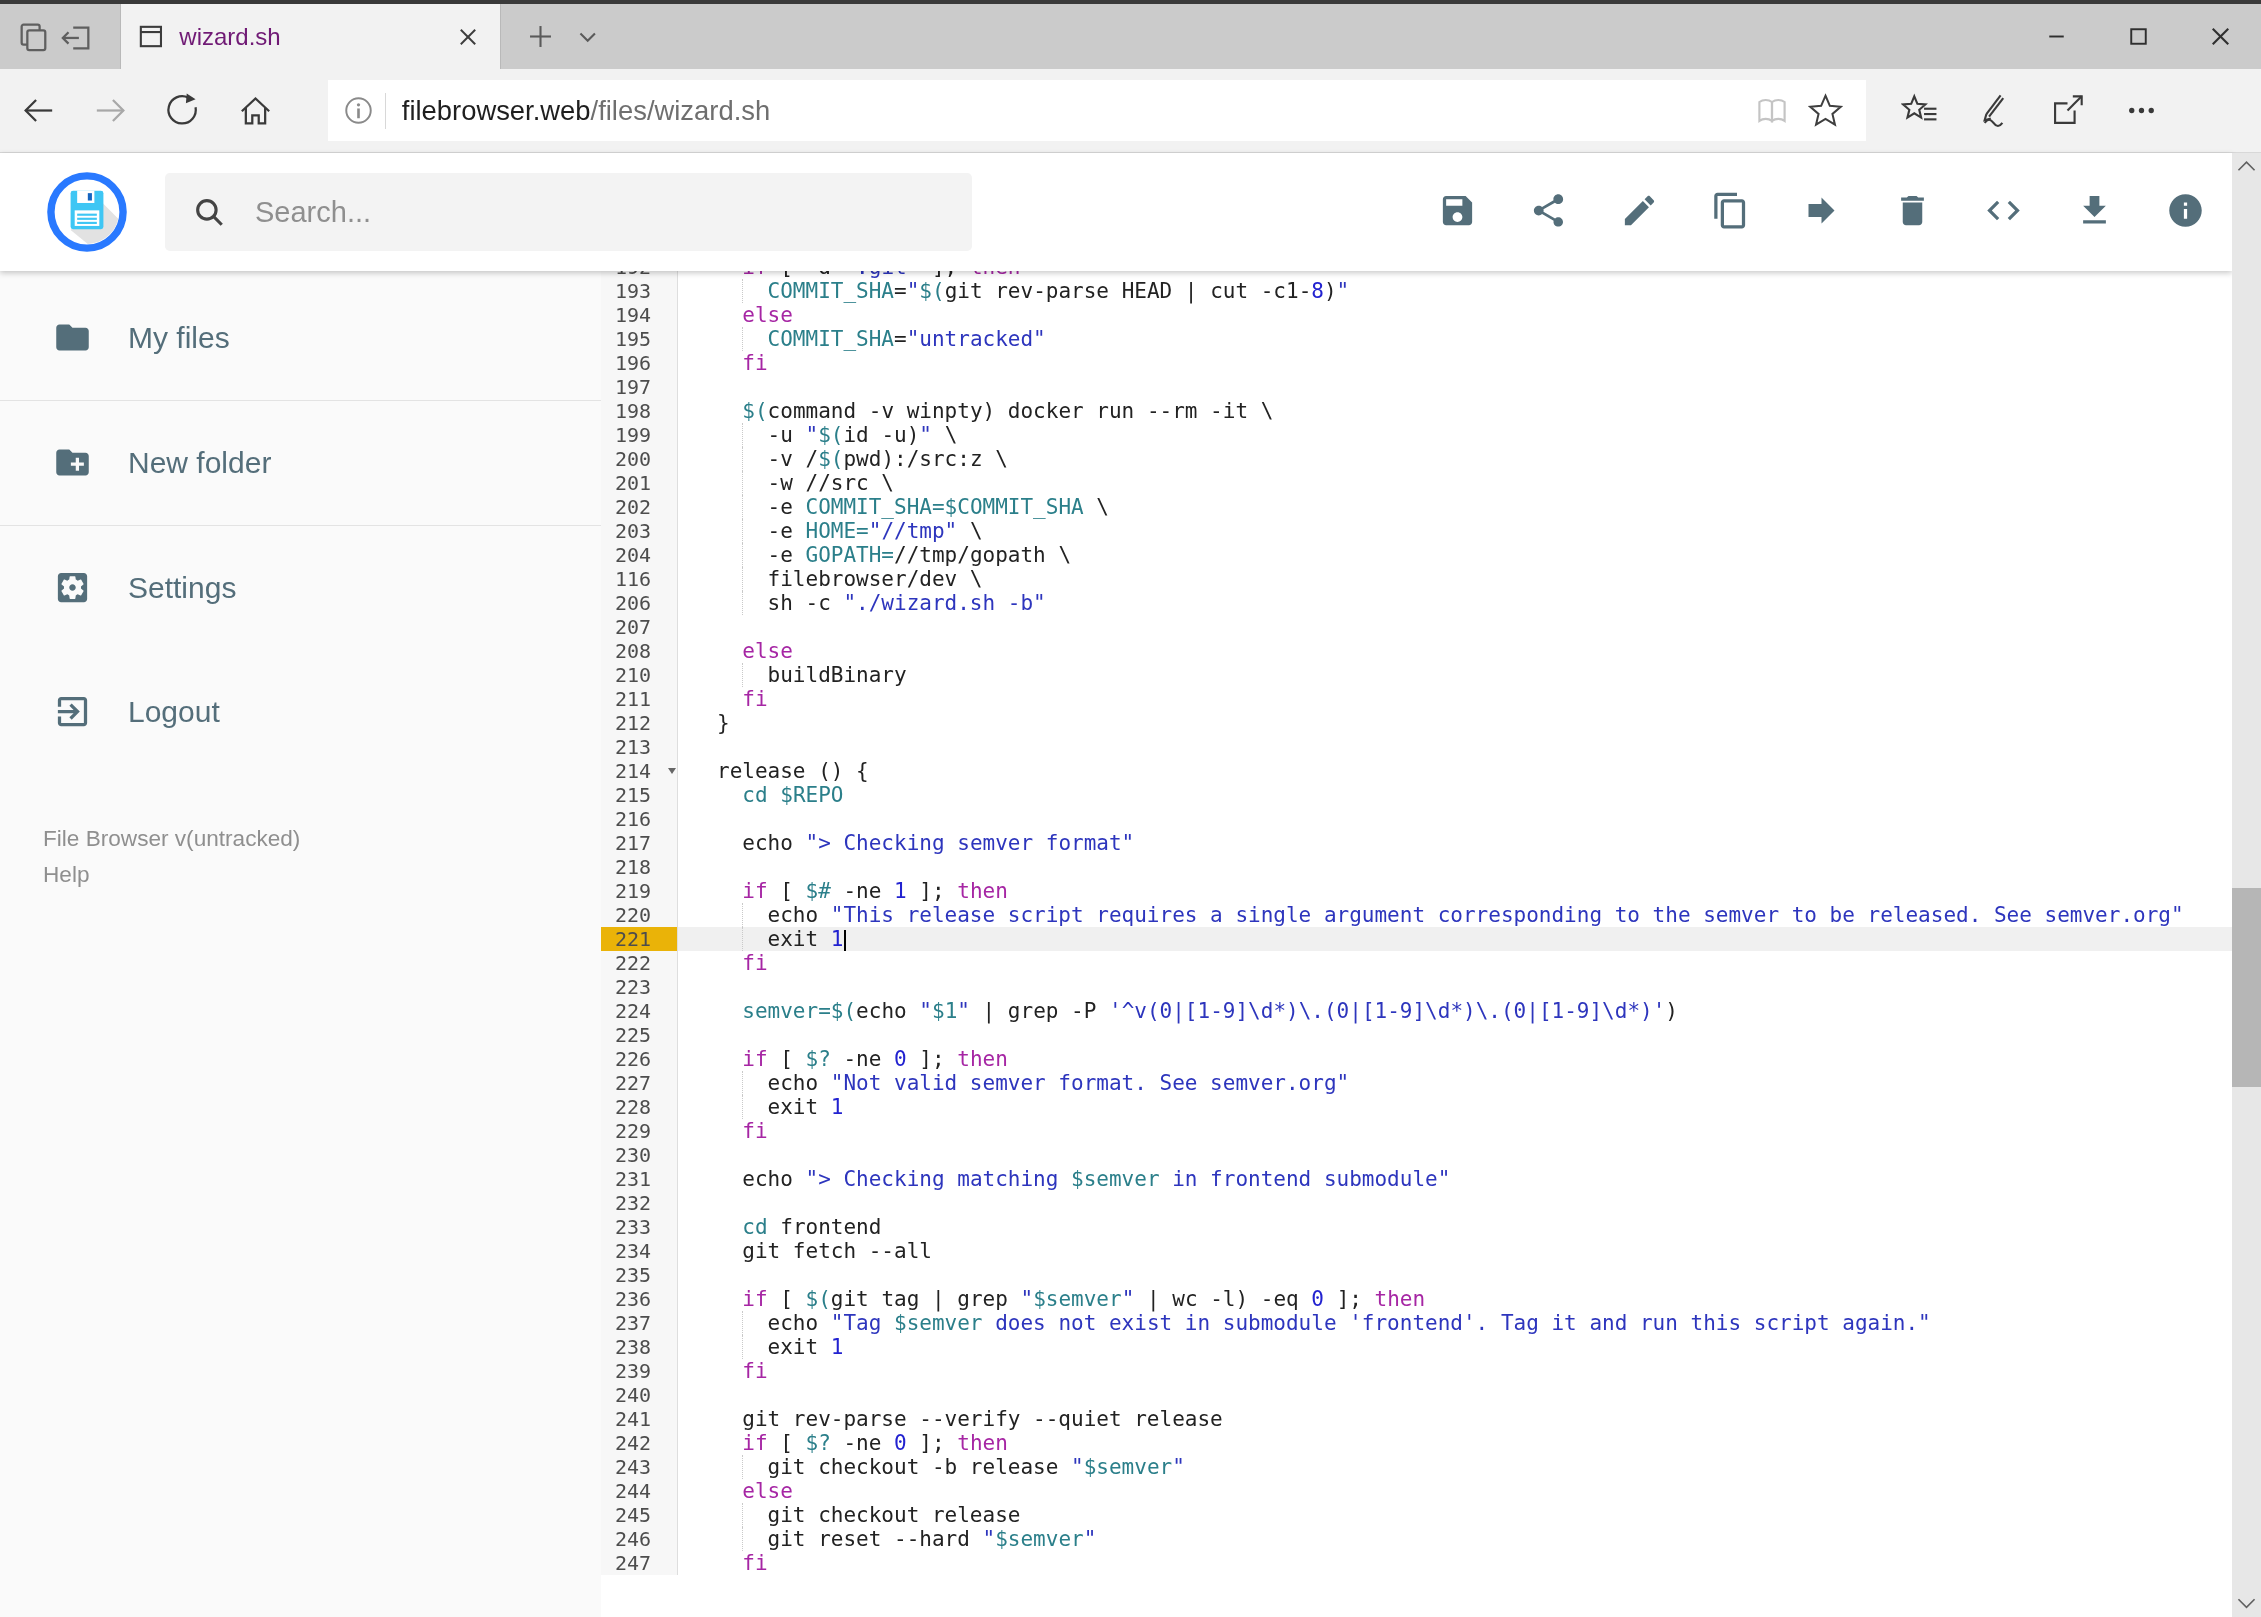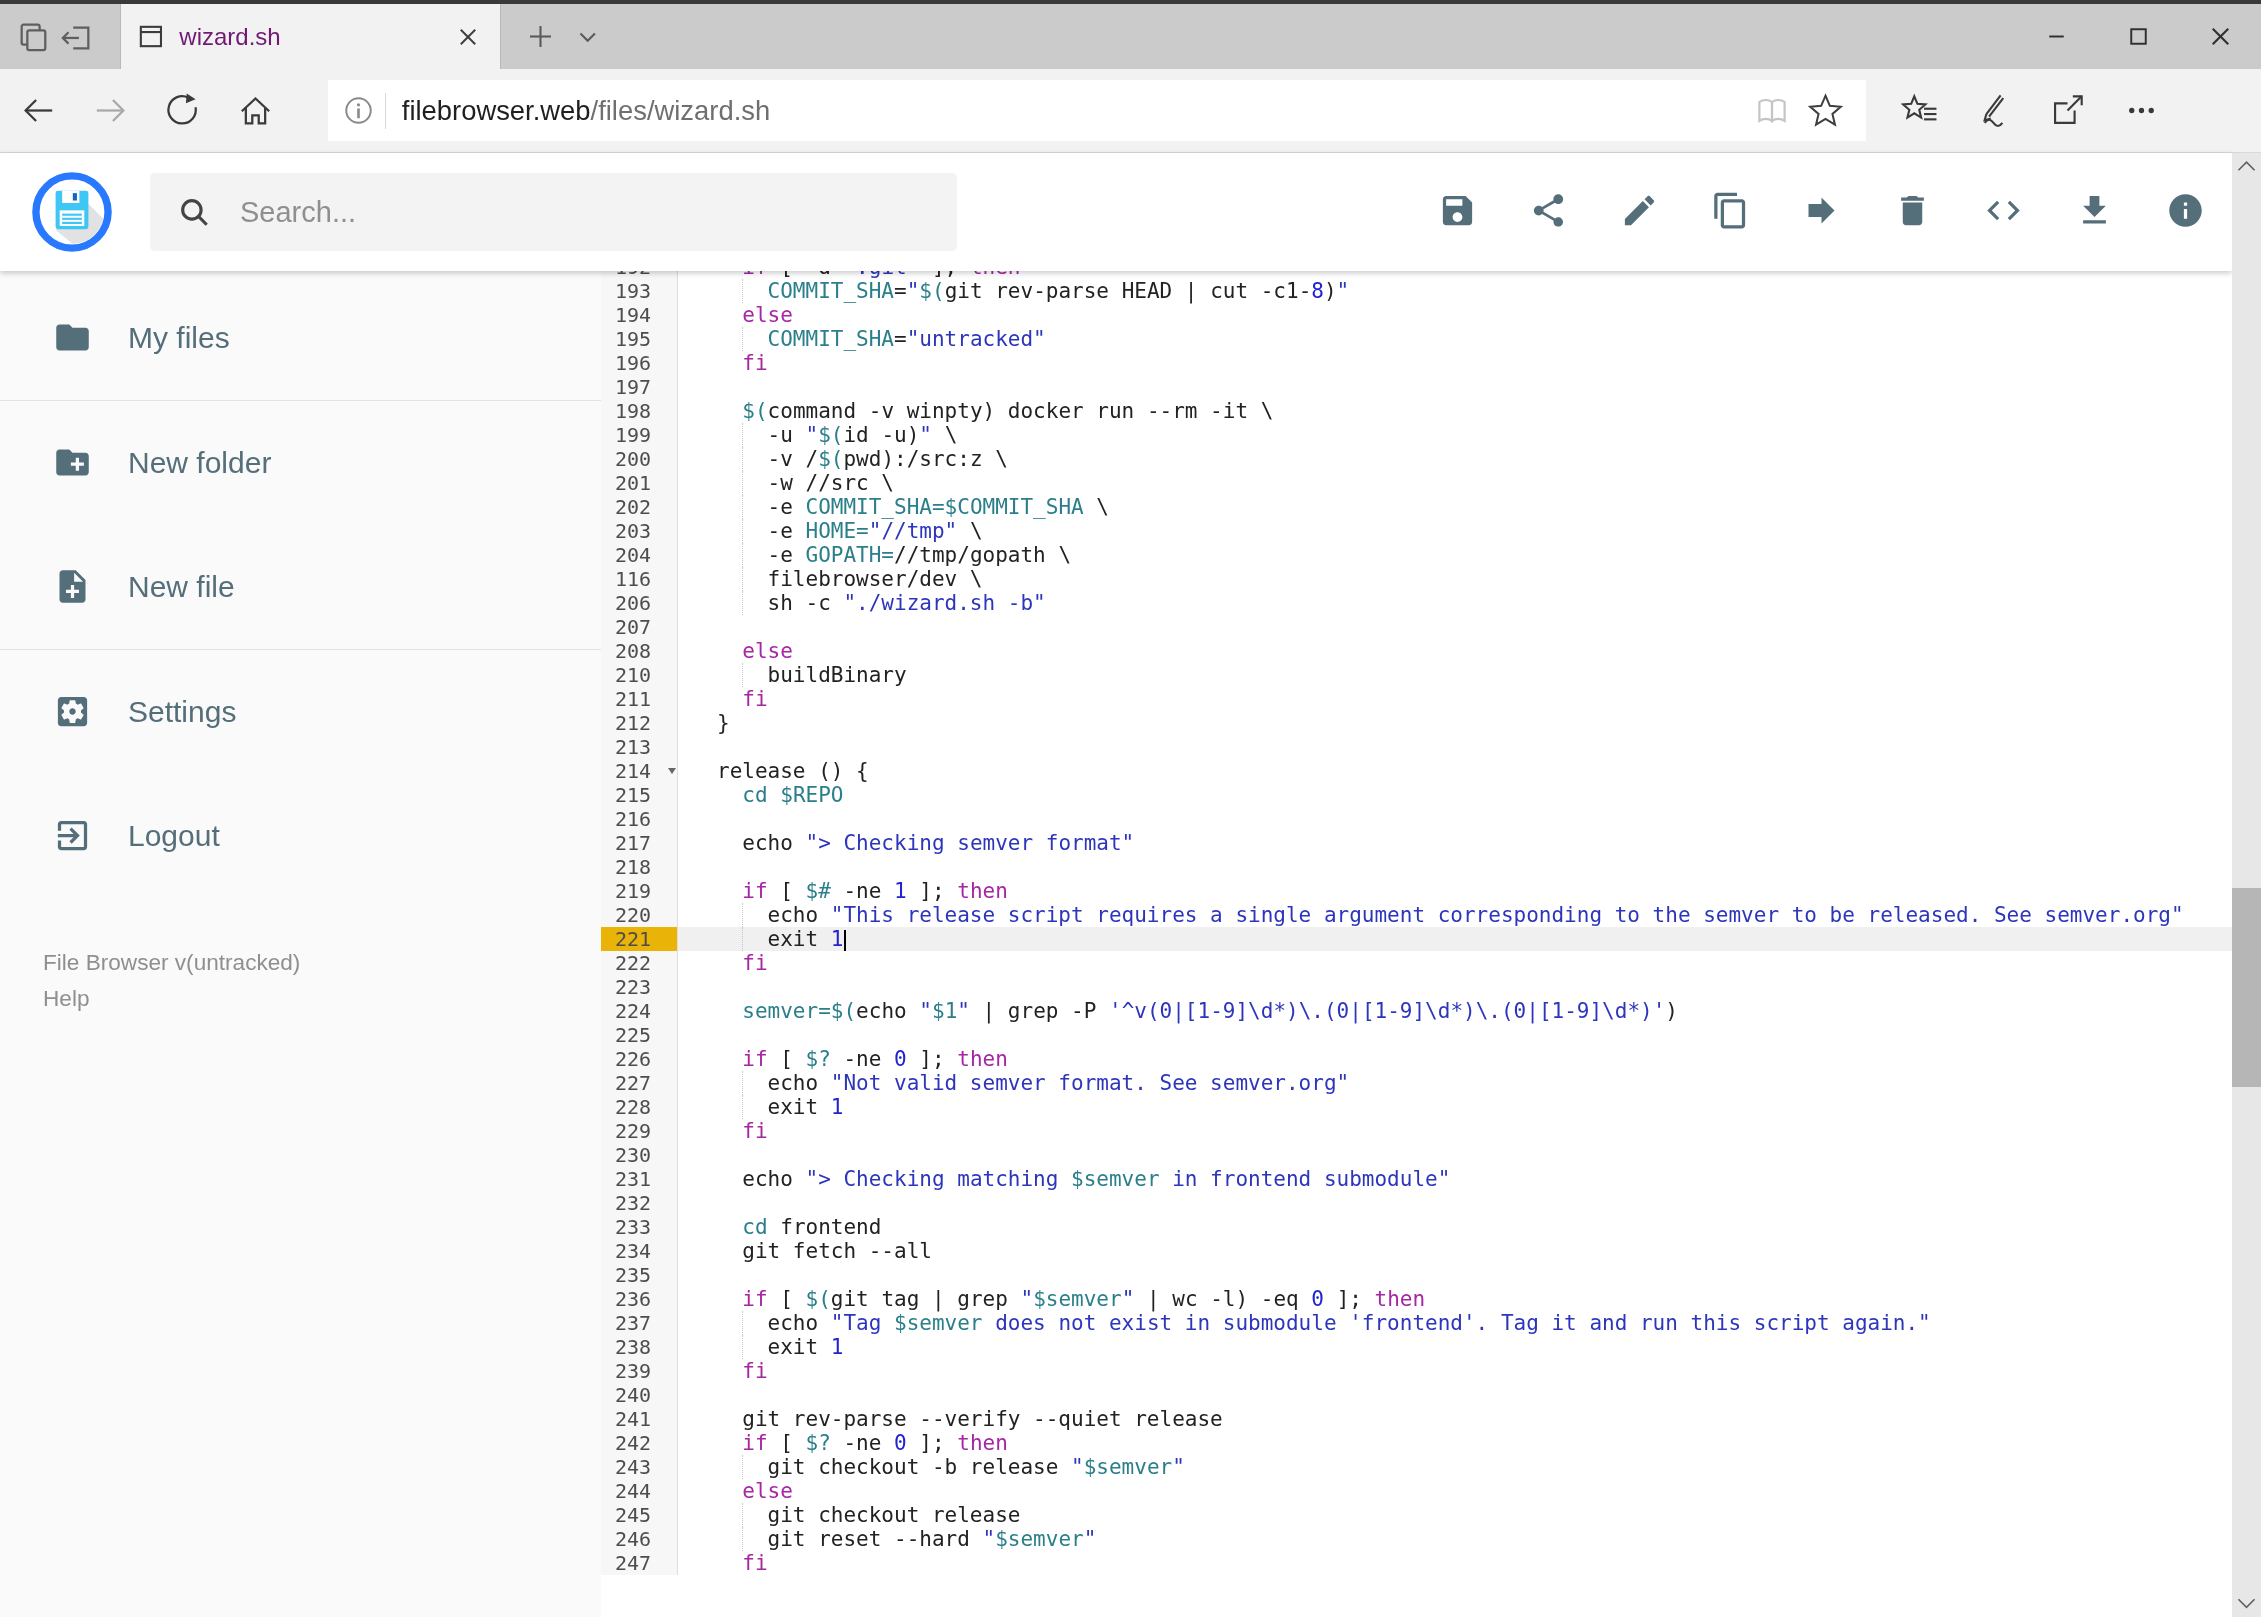--- a/index.html
+++ b/index.html
@@ -31,21 +31,21 @@
   .url-spacer { flex:1; }
   .url-iconbtn { width:53px; height:53px; display:flex; align-items:center; justify-content:center; }
   .nav-right { display:flex; margin-left:19.4px; }
   .nav-right .nav-btn { width:69px; margin-right:4.8px; }
 
   
   .app { flex:1; position:relative; background:#fafafa; min-height:0; }
   .app-content { height:100%; margin-right:29px; display:flex; flex-direction:column; }
 
   .app-header { height:118px; background:#fff; display:flex; align-items:center;
-                padding:0 21px 0 31px; box-shadow:0 1.6px 5.7px rgba(0,0,0,.22); position:relative; z-index:5; flex:none; }
+                padding:0 21px 0 46px; box-shadow:0 1.6px 5.7px rgba(0,0,0,.22); position:relative; z-index:5; flex:none; }
   .searchbox { width:807px; height:78px; background:#f3f3f3; border-radius:4.8px; margin-left:37px;
                position:relative; display:flex; align-items:center; }
   .searchbox svg { position:absolute; left:27.4px; }
   .searchbox input { width:100%; height:100%; border:none; outline:none; background:transparent;
                      padding-left:90px; font-size:29px; color:#333; font-family:"Liberation Sans",sans-serif; }
   .searchbox input::placeholder { color:#8f8f8f; }
   .hdr-toolbar { margin-left:auto; display:flex; gap:52px; padding-right:6.5px; }
   .hdr-btn { width:39px; height:39px; display:flex; align-items:center; justify-content:center; cursor:pointer; }
 
   .app-body { flex:1; display:flex; min-height:0; }
@@ -359,28 +359,20 @@
               </div>
               <hr class="side-div">
               <div class="side-item">
                 <span style="display:flex">
                   <svg width="39" height="39" viewBox="0 0 24 24" fill="#546e7a">
                     <path d="M20 6h-8l-2-2H4c-1.1 0-2 .9-2 2v12c0 1.1.9 2 2 2h16c1.1 0 2-.9 2-2V8c0-1.1-.9-2-2-2zm-1 8h-3v3h-2v-3h-3v-2h3V9h2v3h3v2z"></path>
                   </svg>
                 </span>
                 <span>New folder</span>
               </div>
-              <div class="side-item">
-                <span style="display:flex">
-                  <svg width="39" height="39" viewBox="0 0 24 24" fill="#546e7a">
-                    <path d="M14 2H6c-1.1 0-2 .9-2 2v16c0 1.1.9 2 2 2h12c1.1 0 2-.9 2-2V8l-6-6zm2 14h-3v3h-2v-3H8v-2h3v-3h2v3h3v2zm-3-7V3.5L18.5 9H13z"></path>
-                  </svg>
-                </span>
-                <span>New file</span>
-              </div>
               <hr class="side-div">
               <div class="side-item">
                 <span style="display:flex">
                   <svg width="39" height="39" viewBox="0 0 24 24" fill="#546e7a">
                     <path d="M12 10c-1.1 0-2 .9-2 2s.9 2 2 2 2-.9 2-2-.9-2-2-2zm7-7H5c-1.1 0-2 .9-2 2v14c0 1.1.9 2 2 2h14c1.1 0 2-.9 2-2V5c0-1.1-.9-2-2-2zm-1.75 9c0 .23-.02.46-.05.68l1.48 1.16c.13.11.17.3.08.45l-1.4 2.42c-.09.15-.27.21-.43.15l-1.74-.7c-.36.28-.76.51-1.18.69l-.26 1.85c-.03.17-.18.3-.35.3h-2.8c-.17 0-.32-.13-.35-.29l-.26-1.85c-.43-.18-.82-.41-1.18-.69l-1.74.7c-.16.06-.34 0-.43-.15l-1.4-2.42c-.09-.15-.05-.34.08-.45l1.48-1.16c-.03-.23-.05-.46-.05-.69 0-.23.02-.46.05-.68l-1.48-1.16c-.13-.11-.17-.3-.08-.45l1.4-2.42c.09-.15.27-.21.43-.15l1.74.7c.36-.28.76-.51 1.18-.69l.26-1.85c.03-.17.18-.3.35-.3h2.8c.17 0 .32.13.35.29l.26 1.85c.43.18.82.41 1.18.69l1.74-.7c.16-.06.34 0 .43.15l1.4 2.42c.09.15.05.34-.08.45l-1.48 1.16c.03.23.05.46.05.69z"></path>
                   </svg>
                 </span>
                 <span>Settings</span>
               </div>
               <div class="side-item">

